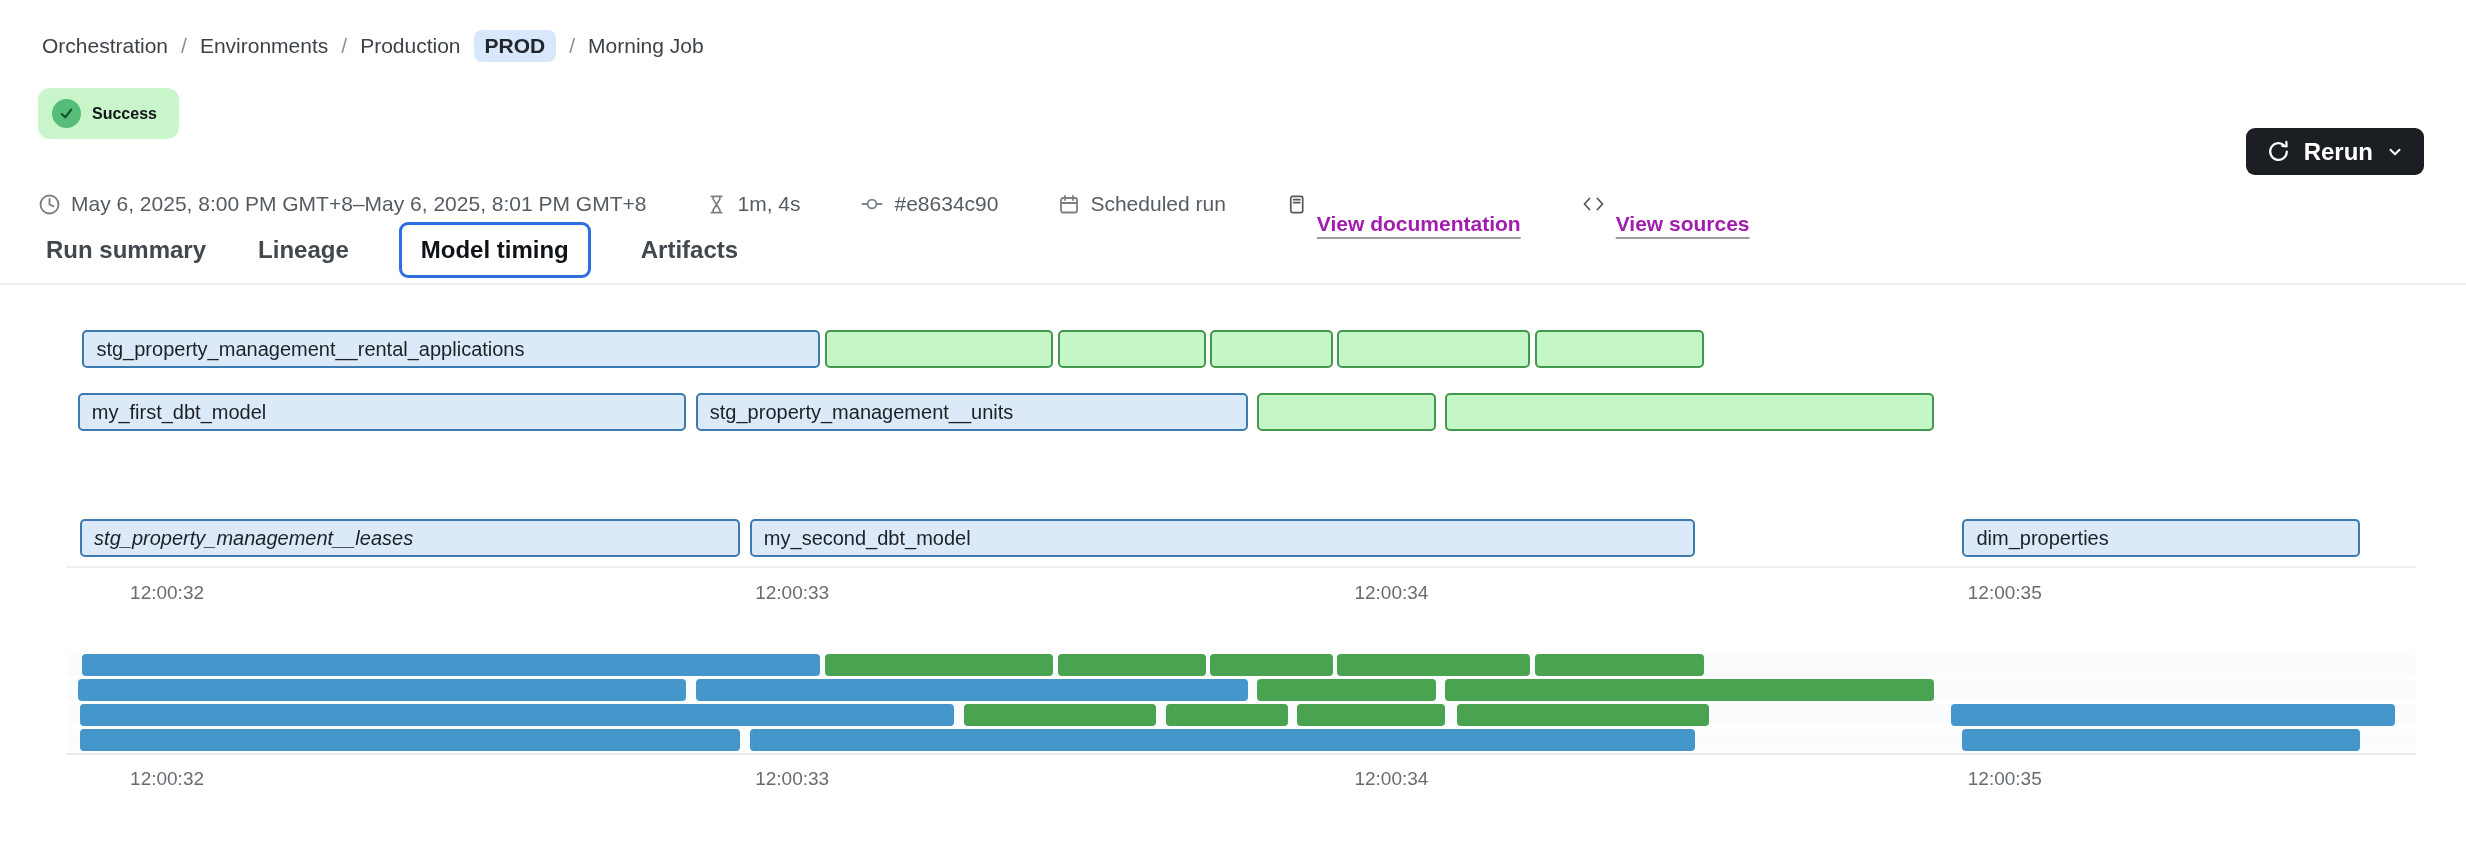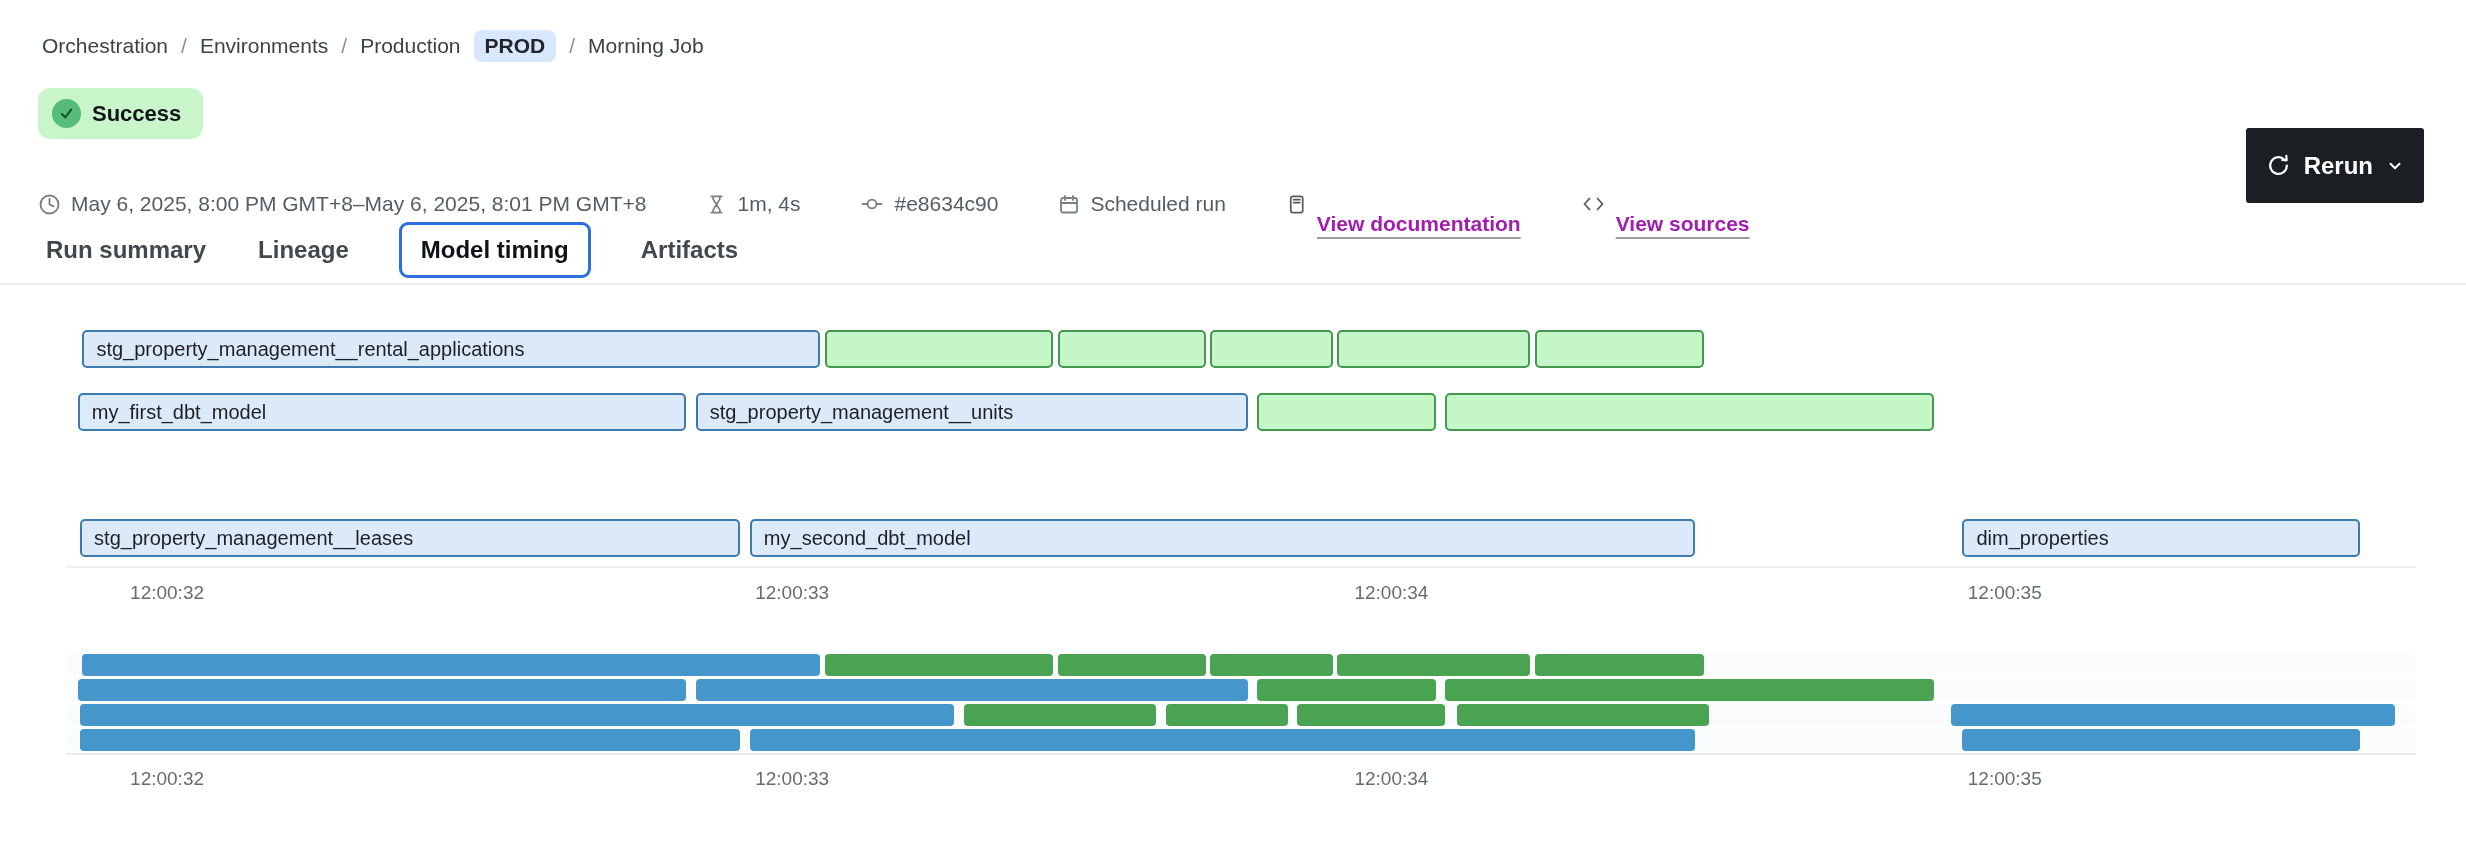--- a/index.html
+++ b/index.html
@@ -12,26 +12,26 @@
   
   .breadcrumb { position:absolute; left:42px; top:30px; display:flex; align-items:center; gap:13px;
     font-size:21px; color:#3c4248; }
   .crumb-sep { color:#8a9096; }
   .env-badge { background:var(--badge-blue-bg,#d8e7fb); color:#22262b; font-weight:700;
     border-radius:8px; padding:4px 11px; }
   
   .title-row { position:absolute; left:38px; top:88px; display:flex; align-items:center; gap:30px; }
   h1 { margin:0; font-size:40px; font-weight:700; letter-spacing:-0.6px; color:#16191d; }
   .status-badge { display:flex; align-items:center; gap:11px; background:var(--success-bg,#c9f5ca);
-    border-radius:12px; padding:11px 22px 11px 14px; font-size:22px; font-weight:700; color:#121519; }
+    border-radius:12px; padding:11px 22px 11px 14px; font-size:16px; font-weight:700; color:#121519; }
   .check-circle { width:29px; height:29px; border-radius:50%; background:var(--success-circle,#55bd79);
     display:flex; align-items:center; justify-content:center; }
   
-  .rerun-btn { position:absolute; right:42px; top:128px; height:75px; background:var(--button-dark,#1b1e22);
-    color:#fff; border:none; border-radius:3px; display:flex; align-items:center; gap:13px;
+  .rerun-btn { position:absolute; right:42px; top:128px; height:47px; background:var(--button-dark,#1b1e22);
+    color:#fff; border:none; border-radius:9px; display:flex; align-items:center; gap:13px;
     padding:0 20px; font-size:24px; font-weight:700; font-family:inherit; cursor:pointer; }
   .rerun-btn svg { display:block; }
   
   .meta-row { position:absolute; left:38px; top:172px; display:flex; align-items:center; gap:60px;
     font-size:21px; color:#565c63; }
   .meta-item { display:flex; align-items:center; gap:10px; }
   .meta-item svg { display:block; }
   .meta-link { color:#a21caf; font-weight:700; text-decoration:underline;
     text-underline-offset:6px; text-decoration-thickness:2px; text-decoration-color:#969ca2; cursor:pointer;margin-top:40px; }
   
@@ -185,21 +185,21 @@
       <div class="g-bar blue" style="left: 0.5%; width: 25.9%;">
         <span>my_first_dbt_model</span>
       </div>
       <div class="g-bar blue" style="left: 26.8%; width: 23.5%;">
         <span>stg_property_management__units</span>
       </div>
       <div class="g-bar green" style="left: 50.7%; width: 7.6%;"></div>
       <div class="g-bar green" style="left: 58.7%; width: 20.8%;"></div>
     </div>
     <div class="g-row" style="top: 189px;">
-      <div class="g-bar blue" style="left: 0.6%; width: 28.1%;">
+      <div class="g-bar blue" style="left: 0.6%; width: 28.1%; font-style: italic;">
         <span>stg_property_management__leases</span>
       </div>
       <div class="g-bar blue" style="left: 29.1%; width: 40.2%;">
         <span>my_second_dbt_model</span>
       </div>
       <div class="g-bar blue" style="left: 80.7%; width: 16.9%;">
         <span>dim_properties</span>
       </div>
     </div>
   </div>

